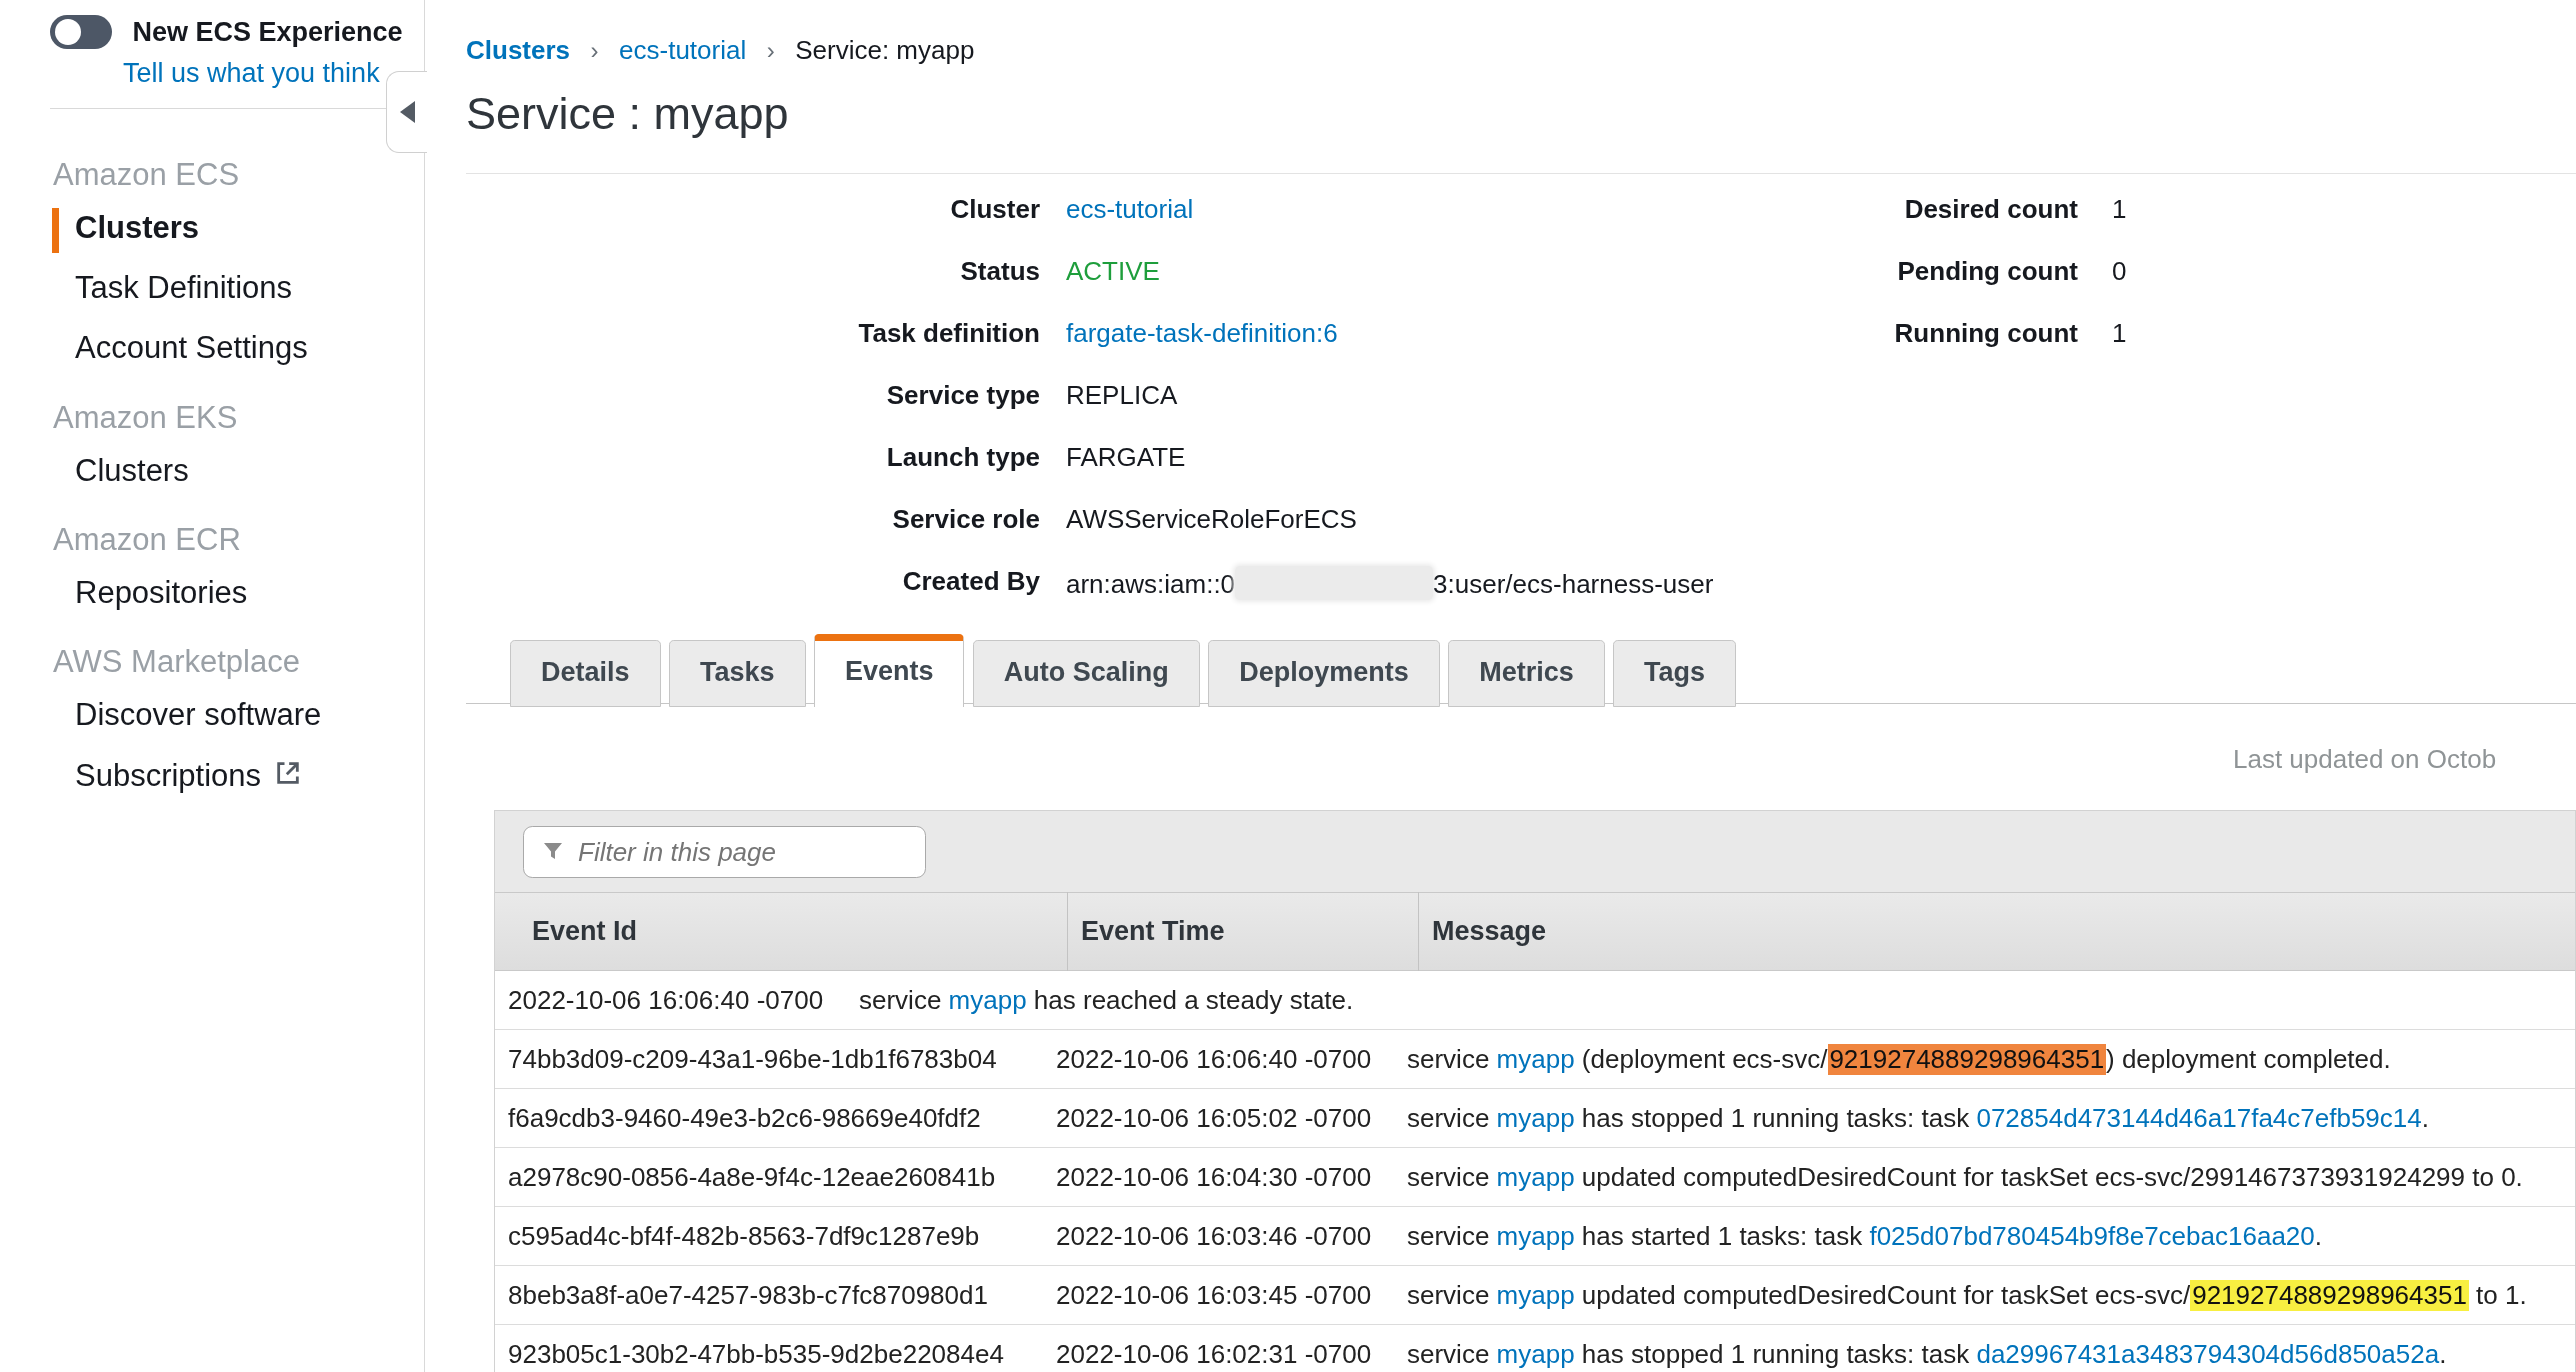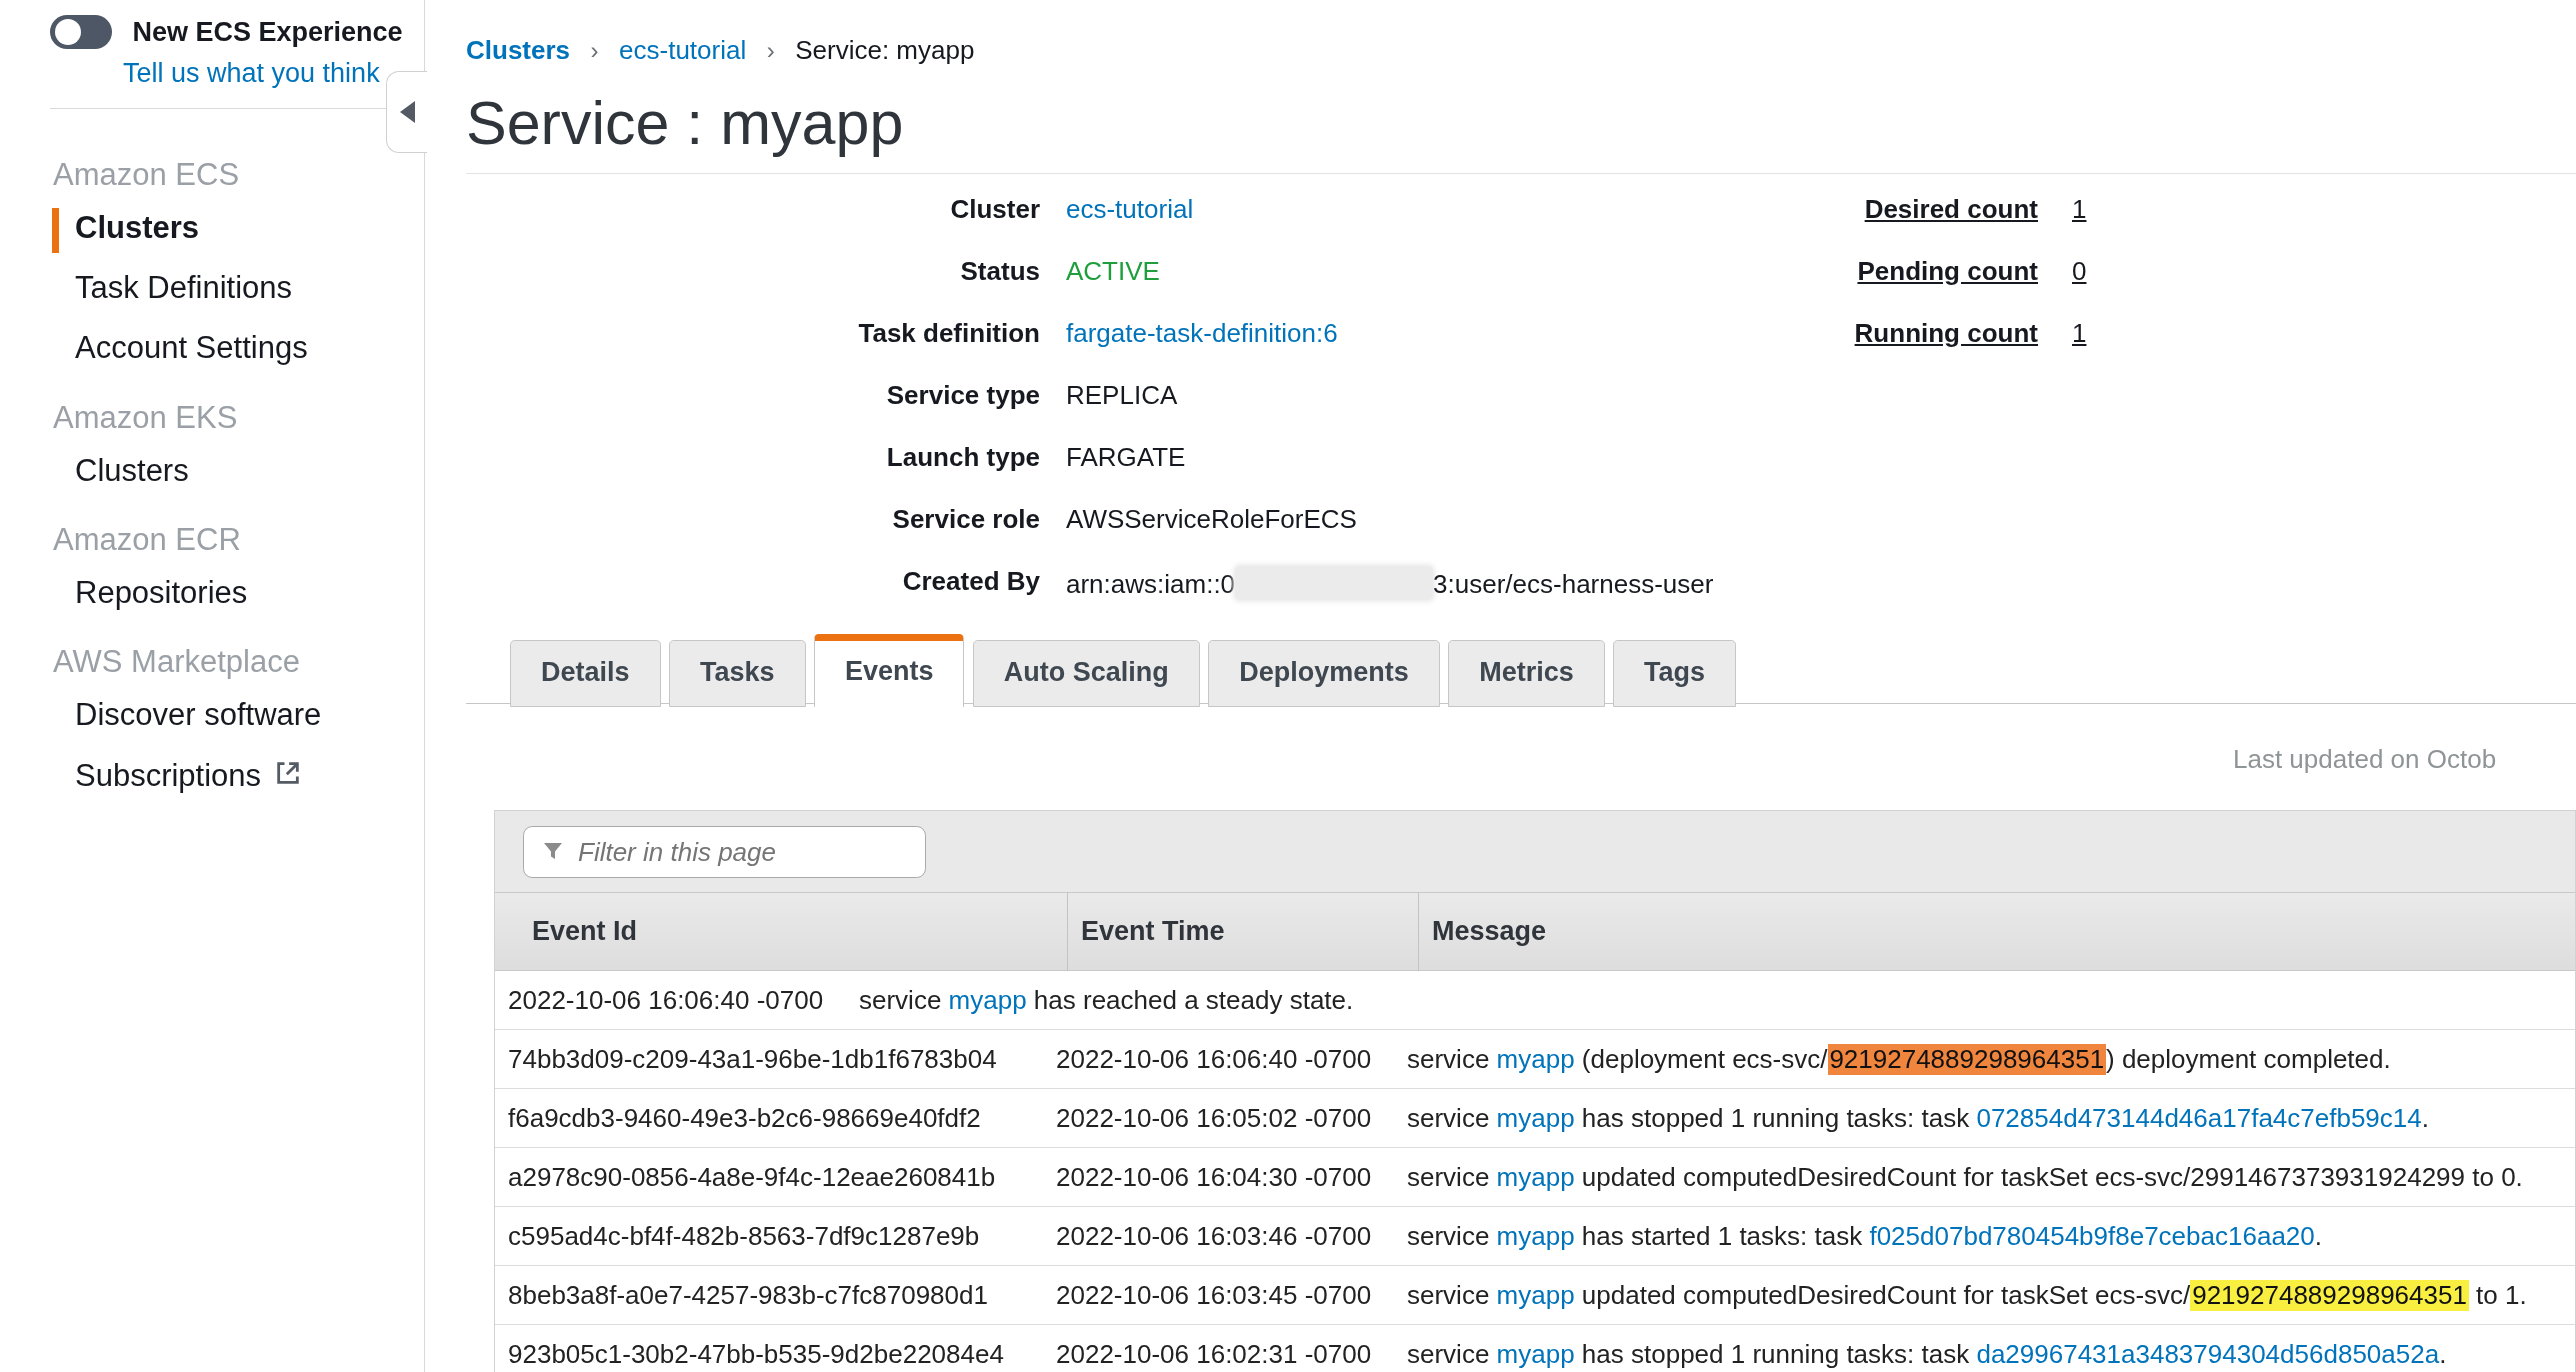--- a/index.html
+++ b/index.html
@@ -24,31 +24,31 @@
   
   .collapse-handle{position:absolute;left:386px;top:71px;width:40px;height:80px;background:#fff;border:1.9px solid #d0d0d0;border-right:none;border-radius:13px 0 0 13px;display:flex;align-items:center;justify-content:center;cursor:pointer;z-index:3;}
   .collapse-arrow{width:0;height:0;border-top:11.2px solid transparent;border-bottom:11.2px solid transparent;border-right:15px solid #545b64;}
   
   .main{position:absolute;left:426px;top:0;width:2150px;height:1373px;}
   .breadcrumb{position:absolute;left:40px;top:35px;font-size:26px;display:flex;gap:20.5px;align-items:center;white-space:nowrap;}
   .bc-link{color:#0073bb;cursor:pointer;}
   .bc-bold{font-weight:700;}
   .bc-sep{color:#687078;font-size:24px;}
   .bc-current{color:#16191f;}
-  .page-title{position:absolute;left:40px;top:88px;font-size:61px;font-weight:400;color:#2f353b;}
+  .page-title{position:absolute;left:40px;top:88px;font-size:45px;font-weight:400;color:#2f353b;}
   .title-hr{position:absolute;left:40px;top:173px;width:2110px;border-top:1.9px solid #e3e3e3;}
   
   .details{position:absolute;left:0;top:194px;}
   .detail-row{display:flex;height:62px;align-items:flex-start;}
   .detail-label{width:614px;text-align:right;font-size:26px;font-weight:700;color:#16191f;}
   .detail-value{margin-left:26px;font-size:26px;color:#16191f;white-space:nowrap;}
   .value-link{color:#0073bb;cursor:pointer;}
   .value-status{color:#1e9e3c;}
   .redact{display:inline-block;width:198px;height:34px;background:#ebebeb;border-radius:4.7px;vertical-align:-7.5px;box-shadow:0 0 5.6px 1.9px #ebebeb;}
-  .counts{position:absolute;left:1342px;top:194px;text-decoration:underline;}
+  .counts{position:absolute;left:1382px;top:194px;}
   .count-row{display:flex;height:62px;align-items:flex-start;}
   .count-label{width:270px;text-align:right;font-size:26px;font-weight:700;color:#16191f;}
   .count-value{margin-left:34px;font-size:26px;color:#16191f;}
   
   .tabs{position:absolute;left:40px;top:634px;right:0;height:73px;display:flex;align-items:flex-end;padding-left:44px;}
   .tabs-baseline{position:absolute;left:40px;top:703px;right:0;border-top:1.9px solid #c6c6c6;}
   .tab{position:relative;z-index:2;box-sizing:border-box;height:67px;line-height:62px;padding:0 30px;margin-right:8.4px;font-size:27px;font-weight:700;color:#3f4850;background:#ebebeb;border:1.9px solid #c6c6c6;border-radius:4.7px 4.7px 0 0;cursor:pointer;white-space:nowrap;}
   .tab.active{height:73px;line-height:60px;background:#fff;border-top:7.5px solid #ec7211;border-bottom:none;}
   
   .last-updated{position:absolute;left:1807px;top:744px;font-size:26px;color:#8f9496;white-space:nowrap;}

